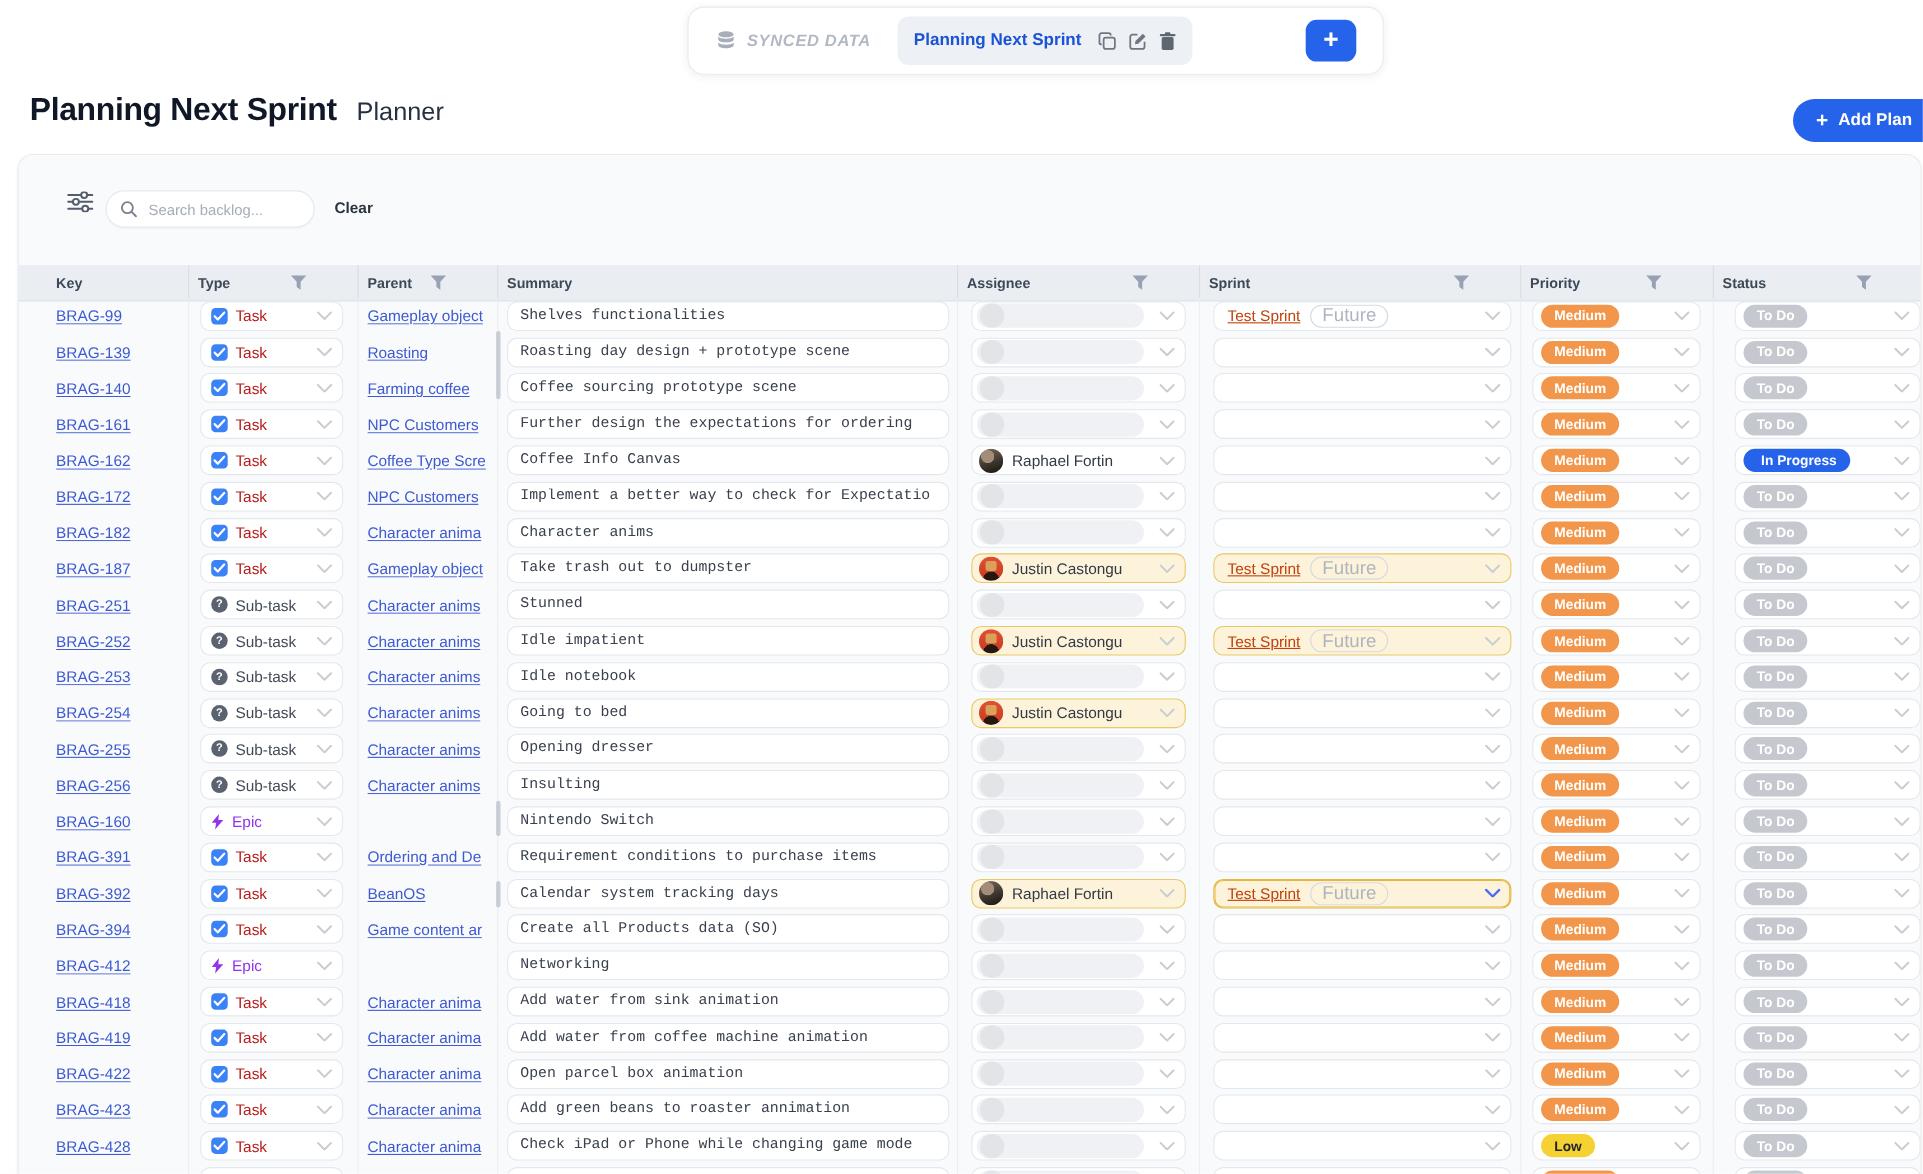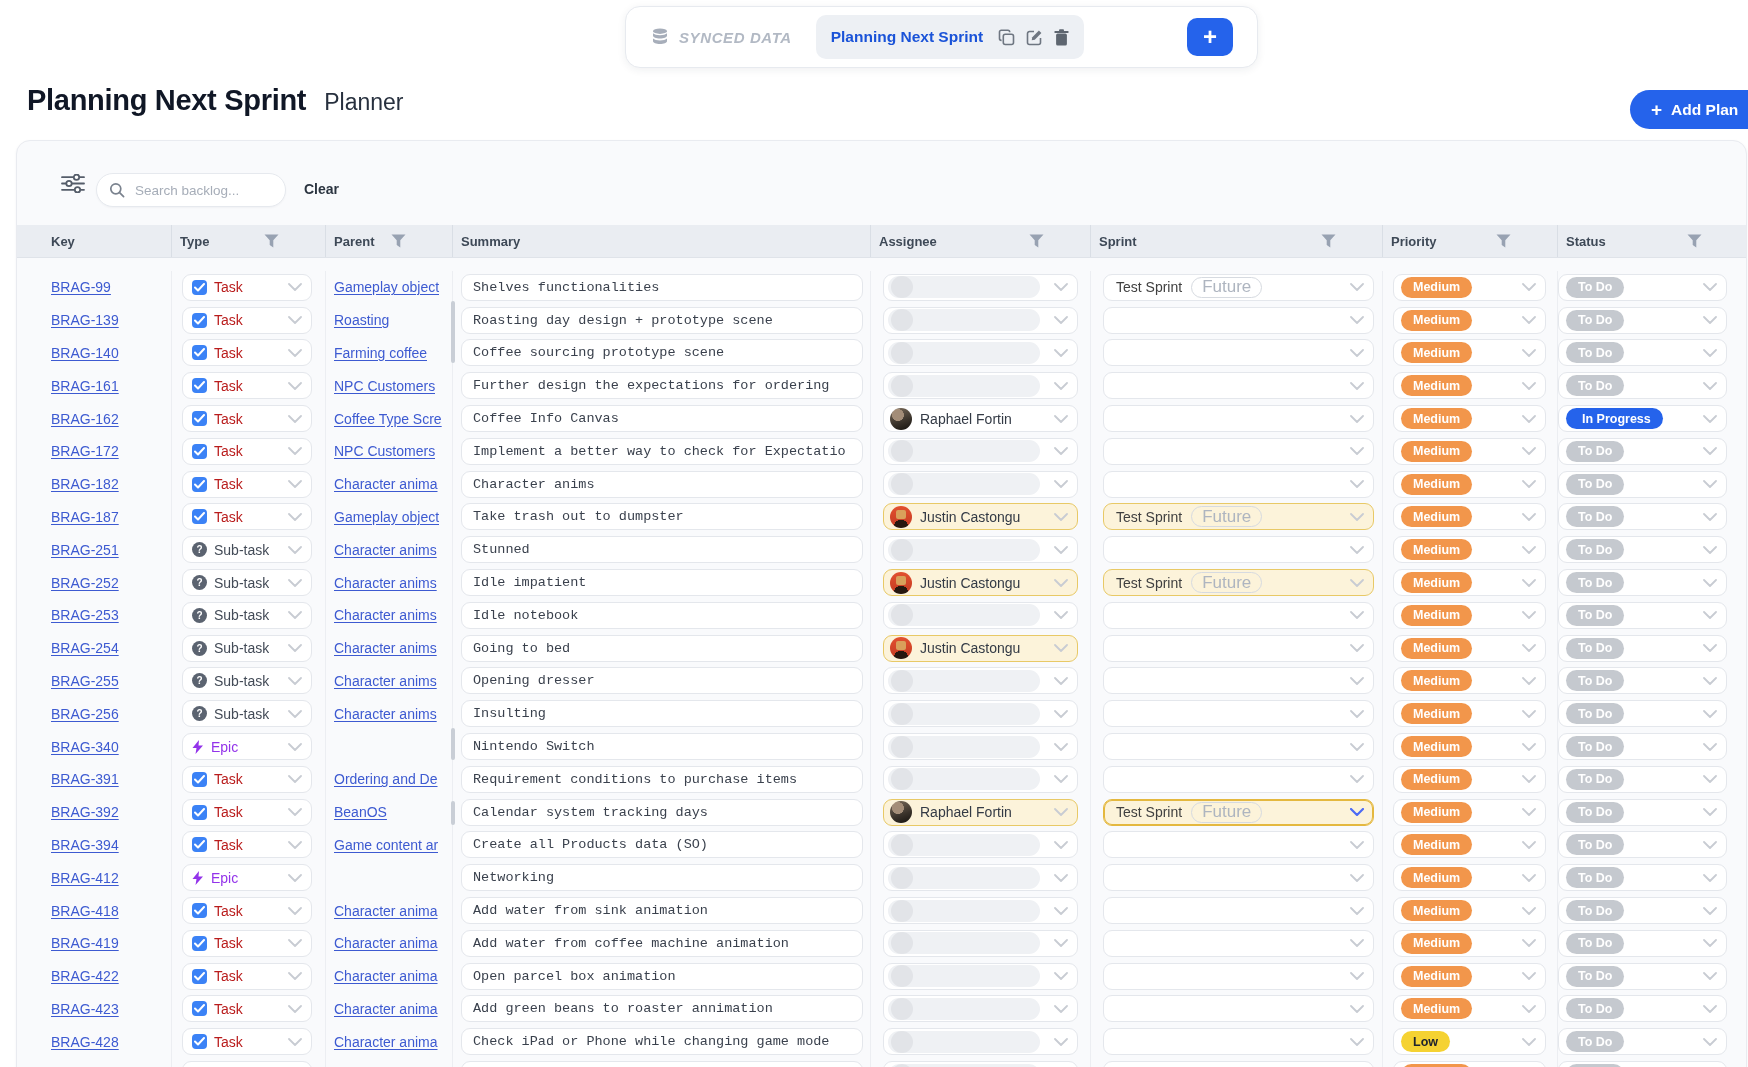--- a/index.html
+++ b/index.html
@@ -49,21 +49,21 @@
     display:flex;align-items:center;padding:0 12px;gap:8px;box-shadow:0 1px 2px rgba(20,30,50,.04);
   }
   .search input{
     border:none;outline:none;background:transparent;font-family:inherit;font-size:13.5px;
     color:#3A414D;width:130px;
   }
   .search input::placeholder{color:#A6ADB8;}
   .clear-btn{position:absolute;left:287px;top:40px;font-size:14px;font-weight:bold;color:#2B3440;cursor:pointer;}
   
   .grid{display:grid;grid-template-columns:155px 154px 127px 418px 220px 292px 175px 190px;width:100%;box-sizing:border-box;}
-  .thead{position:absolute;left:0;top:84px;height:33px;background:#EAEDF2;border-bottom:1px solid #DFE3E9;}
+  .thead{position:absolute;left:0;top:100px;height:33px;background:#EAEDF2;border-bottom:1px solid #DFE3E9;}
   .hcell{display:flex;align-items:center;border-right:1px solid #D9DEE5;padding-left:8px;box-sizing:border-box;}
   .hcell:first-child{padding-left:34px;}
   .hcell:last-child{border-right:none;}
   .hlabel{font-size:13px;font-weight:bold;color:#3E4957;}
   .funnel{margin-left:auto;margin-right:46px;display:inline-flex;cursor:pointer;}
   .rows{position:absolute;left:0;top:130px;}
   .row{height:32.8px;}
   .cell{display:flex;align-items:center;border-right:1px solid #ECEEF2;box-sizing:border-box;overflow:hidden;}
   .cell:last-child{border-right:none;}
   .key-cell{padding-left:34px;}
@@ -75,42 +75,42 @@
     position:relative;height:27px;border:1px solid #E4E7EC;border-radius:9px;background:#fff;
     display:flex;align-items:center;box-sizing:border-box;cursor:pointer;
   }
   .sbox .chev{position:absolute;right:9px;top:50%;transform:translateY(-50%);display:inline-flex;}
   .type-box{width:130px;margin-left:10px;}
   .sum-box{width:402px;margin-left:8px;padding-left:11px;cursor:text;font-family:Liberation Mono, monospace;}
   .sum-box .txt{font-size:13.5px;color:#3A414D;white-space:nowrap;overflow:hidden;max-width:372px;}
   .asg-box{width:195px;margin-left:12px;}
   .spr-box{width:271px;margin-left:12px;}
   .pri-box{width:153px;margin-left:10px;}
-  .sta-box{width:169px;margin-left:0;}
+  .sta-box{width:169px;margin-left:19px;}
   .hl{background:#FCF3DA;border-color:#E8C966;}
   .focus{box-shadow:inset 0 0 0 1px #E4B83F;border-color:#E4B83F;}
   
   .cb{width:15px;height:15px;border-radius:4px;background:#3B82F6;margin-left:9px;display:inline-flex;align-items:center;justify-content:center;flex:none;}
   .qi{width:15px;height:15px;border-radius:50%;background:#5B6370;margin-left:9px;color:#fff;font-size:10px;font-weight:bold;display:inline-flex;align-items:center;justify-content:center;flex:none;}
   .bolt{margin-left:9px;display:inline-flex;flex:none;}
   .tlabel{font-size:14px;margin-left:7px;white-space:nowrap;overflow:hidden;max-width:62px;}
   .t-task{color:#b91c1c;}
   .t-sub{color:#434B57;}
   .t-epic{color:#9333EA;}
   
   .skel{position:relative;margin-left:4px;width:156px;height:22px;}
   .skel-pill{position:absolute;left:0;top:0;width:152px;height:22px;border-radius:11px;background:#EFF1F4;}
   .skel-circle{position:absolute;left:3px;top:0;width:22px;height:22px;border-radius:50%;background:#E2E4E8;}
   .avatar{width:22px;height:22px;border-radius:50%;margin-left:6px;flex:none;position:relative;overflow:hidden;}
   .avatar.justin{background:radial-gradient(circle at 50% 95%,#27170F 0 30%,transparent 31%),linear-gradient(#E2502F,#C43A22);}
   .avatar.justin::after{content:"";position:absolute;left:6px;top:4px;width:10px;height:9px;background:#D9A05B;border-radius:2px;}
   .avatar.raphael{background:radial-gradient(circle at 36% 32%,#A38D78 0 28%,transparent 30%),linear-gradient(160deg,#7D6E5D,#3A332B 60%,#15120E);}
   .aname{font-size:14px;color:#333A45;margin-left:8px;white-space:nowrap;overflow:hidden;max-width:118px;}
   
-  .sname{font-size:14px;color:#404040;margin-left:12px;white-space:nowrap;}
+  .sname{font-size:14px;color:#c2410c;margin-left:12px;white-space:nowrap;text-decoration:underline;}
   .future{
     margin-left:9px;height:21px;border:1.3px solid #D6DAE0;border-radius:11px;color:#AEB5C0;
     font-size:17px;display:inline-flex;align-items:center;padding:0 10px;box-sizing:border-box;
   }
   
   .badge{height:21px;border-radius:10.5px;display:inline-flex;align-items:center;padding:0 12px;font-weight:bold;font-size:12.5px;color:#fff;margin-left:7px;white-space:nowrap;}
   .b-medium{background:#F2964B;}
   .b-low{background:#F5D232;color:#20242E;}
   .b-todo{background:#C5C9CF;}
   .b-inprog{background:#2563EB;padding-left:16px;}
@@ -1195,21 +1195,21 @@
             <span class="chev">
               <svg width="14" height="8" viewBox="0 0 14 8">
                 <path d="M1 1l6 6 6-6" fill="none" stroke="#C8CCD3" stroke-width="1.8" stroke-linecap="round" stroke-linejoin="round"></path>
               </svg>
             </span>
           </div>
         </div>
       </div>
       <div class="row grid">
         <div class="cell key-cell">
-          <a class="lnk" href="#">BRAG-340</a>
+          <a class="lnk" href="#">BRAG-160</a>
         </div>
         <div class="cell">
           <div class="sbox type-box">
             <span class="bolt">
               <svg width="12" height="14" viewBox="0 0 12 14">
                 <path d="M7 0L0.5 8h4L3.5 14L11 5.5H6.5z" fill="#9333EA"></path>
               </svg>
             </span>
             <span class="tlabel t-epic">Epic</span>
             <span class="chev">

